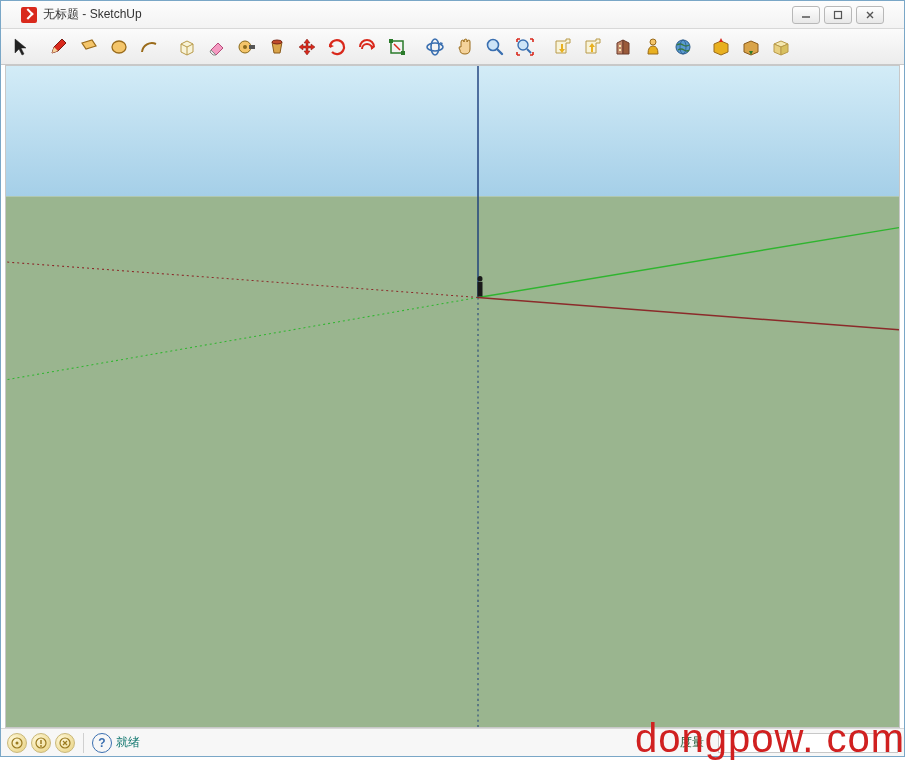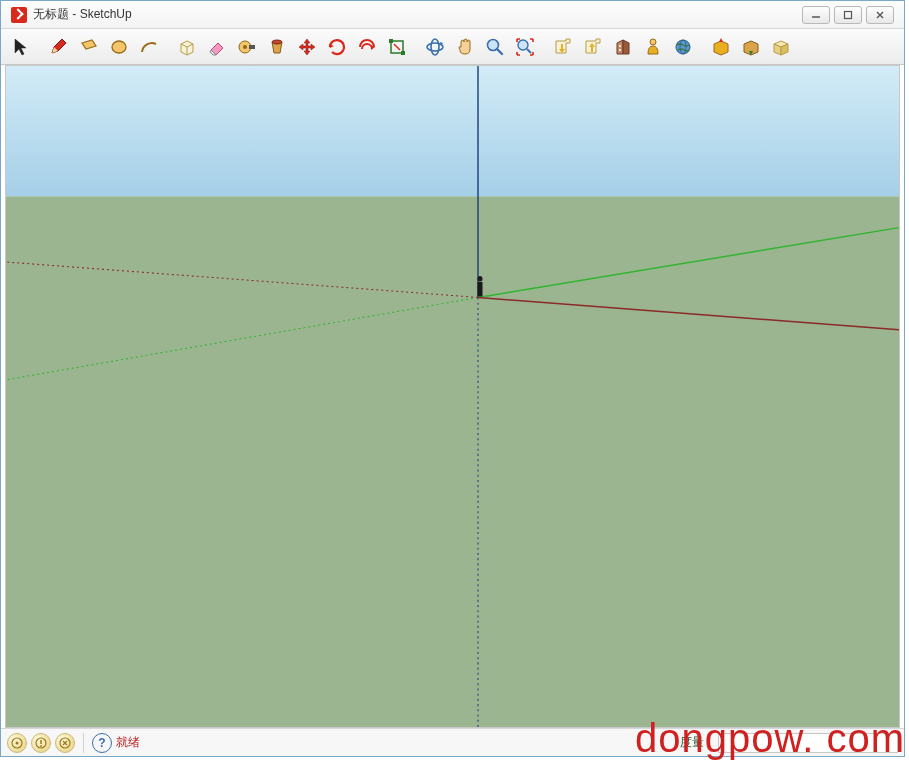--- a/index.html
+++ b/index.html
@@ -21,21 +21,21 @@
     display: flex;
     flex-direction: column;
   }
   
   .titlebar {
     height: 28px;
     background: linear-gradient(#fdfdfd,#f3f3f3);
     border-bottom: 1px solid #d8d8d8;
     display: flex;
     align-items: center;
-    padding: 0 10px;
+    padding: 0 20px;
   }
   .titlebar .app-icon {
     width: 16px; height: 16px;
     background: #d9291c;
     border-radius: 2px;
     margin-right: 6px;
     position: relative;
   }
   .titlebar .app-icon::after{
     content:""; position:absolute; left:3px; top:3px;
@@ -105,21 +105,21 @@
     gap:4px;
   }
   .status-btn {
     width:20px;height:20px;border-radius:50%;
     display:flex;align-items:center;justify-content:center;
     border:1px solid #c9b87a;
     background:radial-gradient(circle at 30% 30%, #fff8d8, #e7d07e);
     font-size:11px;color:#7a5a10;font-weight:bold;
   }
   .status-sep{ width:1px;height:20px;background:#d0d0d0;margin:0 4px;}
-  .status-text{ color:#b91c1c; }
+  .status-text{ color:#0f766e; }
   .status-spacer{flex:1;}
   .measure-label{color:#14532d;margin-right:10px;}
   .measure-box{
     width:180px;height:20px;border:1px solid #c8c8c8;
     background:#fff;
   }
   
   .watermark {
     position:absolute;
     right:4px; bottom:0;

